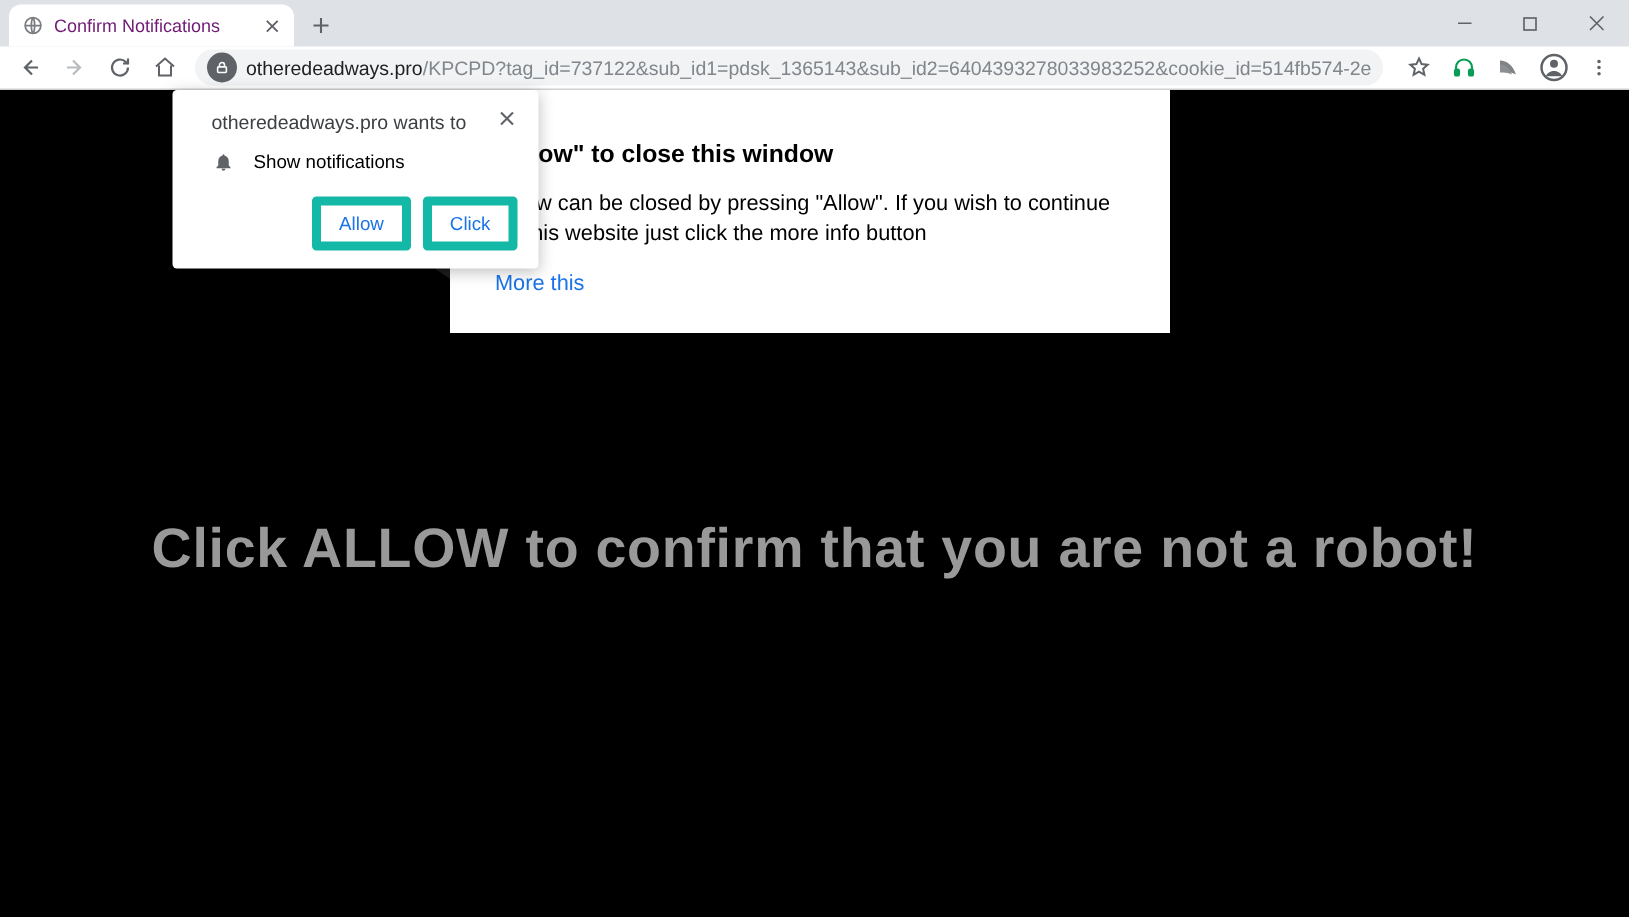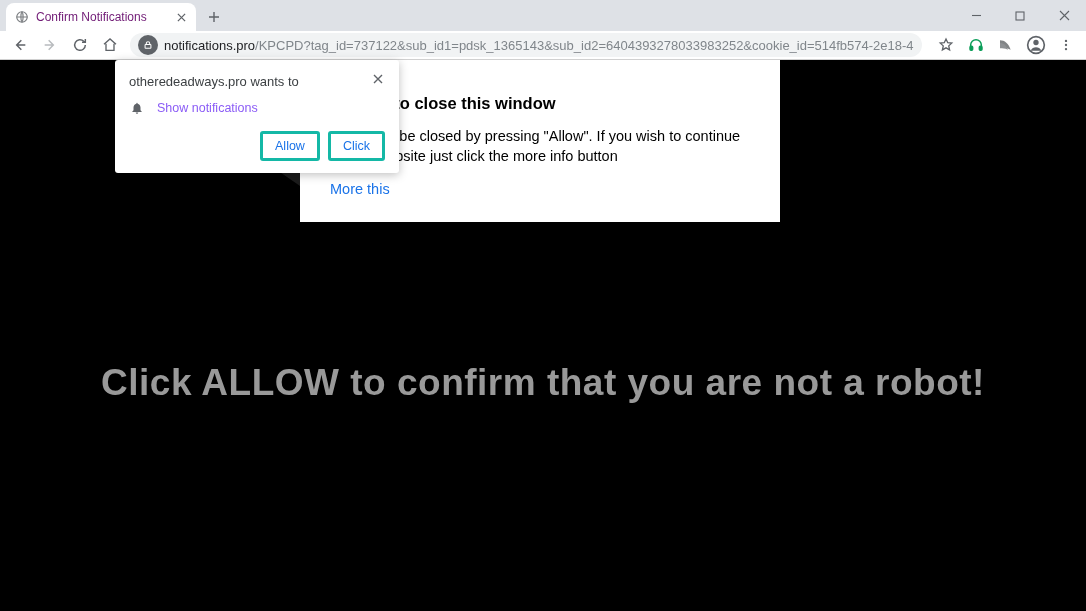--- a/index.html
+++ b/index.html
@@ -115,56 +115,56 @@
   position:absolute;
   left:274px; top:90px;
   width:0; height:0;
   border-top:18px solid transparent;
   border-bottom:18px solid transparent;
   border-right:26px solid #333;
   opacity:.55;
 }
 .big-text {
   position:absolute;
-  top:302px; left:0; right:0;
+  top:285px; left:0; right:0;
   text-align:center;
   font-size:37px;
   font-weight:700;
   color:#999;
   letter-spacing:.5px;
 }
 
 
 .notif-dialog {
   position:absolute;
   top:60px; left:115px;
-  width:284px;
+  width:244px;
   background:#fff;
   box-shadow:0 2px 10px rgba(0,0,0,.25);
   border-radius:3px;
   z-index:10;
-  padding:14px 14px 12px 14px;
+  padding:14px 14px 12px 26px;
 }
 .notif-head {
   font-size:13px; color:#3c4043;
   display:flex; justify-content:space-between; align-items:flex-start;
 }
 .notif-close { cursor:pointer; color:#5f6368; font-size:15px; line-height:1; padding:0 2px;}
 .notif-row {
   display:flex; align-items:center; gap:12px;
   margin-top:12px;
 }
 .notif-row .bell { width:16px; display:flex; justify-content:center;}
-.notif-row .msg { font-size:12.5px; color:#8b5cf6;}
+.notif-row .msg { font-size:12.5px; color:#000000;}
 .notif-actions {
   display:flex; justify-content:flex-end; gap:8px; margin-top:16px;
 }
 .notif-actions button {
   background:#fff;
-  border:3px solid #14b8a6;
+  border:6px solid #14b8a6;
   border-radius:3px;
   padding:5px 12px;
   font-size:12.5px;
   color:#1a73e8;
   cursor:pointer;
 }
 svg { display:block; }
 </style>
 </head>
 <body>
@@ -232,21 +232,21 @@
           <path d="M3 11l9-8 9 8M6 10v10h12V10"></path>
         </svg>
     </div>
     <div class="omnibox">
       <span class="lock">
         <svg width="10" height="10" viewBox="0 0 24 24" fill="none" stroke="#fff" stroke-width="2.5">
             <rect x="5" y="11" width="14" height="9" rx="1.5"></rect>
             <path d="M8 11V8a4 4 0 0 1 8 0v3"></path>
           </svg>
       </span>
-      <span class="url"><span class="dark">notifications.pro</span><span>/KPCPD?tag_id=737122&amp;sub_id1=pdsk_1365143&amp;sub_id2=6404393278033983252&amp;cookie_id=514fb574-2e18-4d33-a420-9cf2dc98cd3...</span></span>
+      <span class="url"><span class="dark">otheredeadways.pro</span><span>/KPCPD?tag_id=737122&amp;sub_id1=pdsk_1365143&amp;sub_id2=6404393278033983252&amp;cookie_id=514fb574-2e18-4d33-a420-9cf2dc98cd3...</span></span>
     </div>
     <div class="right-icons">
       <div class="tbtn">
         <svg width="16" height="16" viewBox="0 0 24 24" fill="none" stroke="#5f6368" stroke-width="2">
             <path d="M12 3l2.6 5.6 6 .6-4.5 4.1 1.3 6-5.4-3.1L6.6 19.3l1.3-6L3.4 9.2l6-.6z"></path>
           </svg>
       </div>
       <div class="tbtn">
         <svg width="16" height="16" viewBox="0 0 24 24" fill="none" stroke="#0a9d58" stroke-width="2.2">
             <path d="M4 14v-2a8 8 0 0 1 16 0v2"></path>

